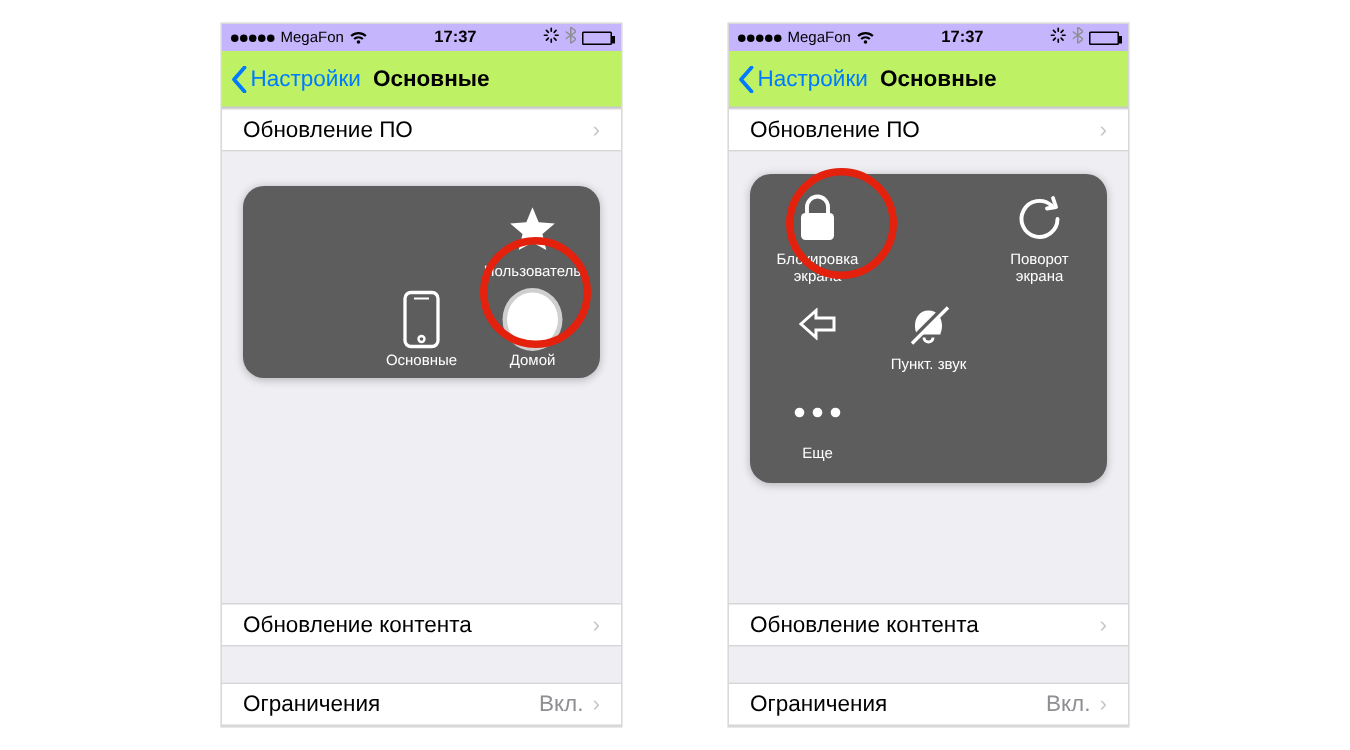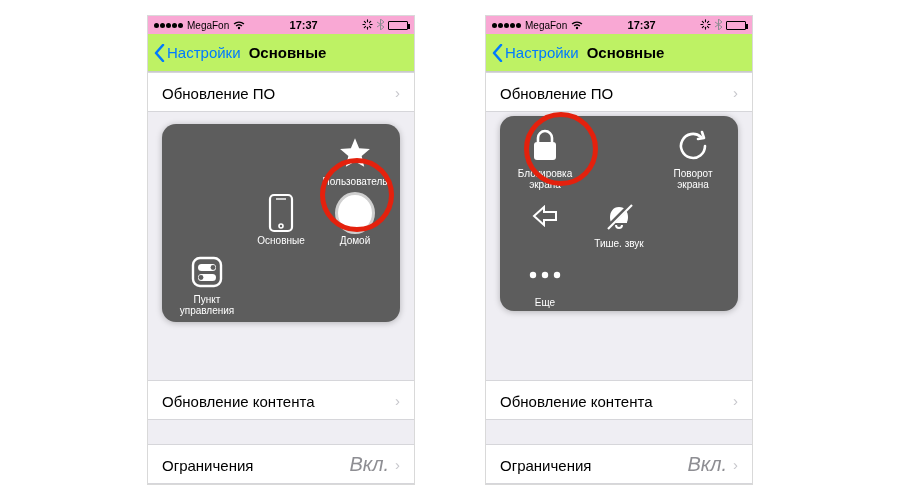--- a/index.html
+++ b/index.html
@@ -11,21 +11,21 @@
   }
   .phone {
     width: 268px; height: 470px;
     border: 1px solid #d9d9d9;
     position: relative;
     background: #efeef3;
     display: flex; flex-direction: column;
     overflow: hidden;
   }
   .statusbar {
-    height: 18px; background: #f9a8d4;
+    height: 18px; background: #c4b5fd;
     display: flex; align-items: center; justify-content: space-between;
     padding: 0 6px; font-size: 10px; color: #000;
   }
   .sb-left { display: flex; align-items: center; gap: 4px; }
   .dots { display: flex; gap: 1px; }
   .dots span { width: 5px; height: 5px; border-radius: 50%; background: #000; display: inline-block; }
   .sb-center { font-weight: 600; font-size: 11px; }
   .sb-right { display: flex; align-items: center; gap: 4px; }
   .battery { width: 20px; height: 9px; border: 1px solid #000; border-radius: 1px; position: relative; }
   .battery::after { content:""; position:absolute; right:-3px; top:2px; width:2px; height:5px; background:#000; }
@@ -36,42 +36,42 @@
     display: flex; align-items: center;
     position: relative;
     padding: 0 6px;
   }
   .back { color: #007aff; display: flex; align-items: center; font-size: 15px; }
   .back svg { margin-right: 2px; }
   .title { position: absolute; left: 13px; right: 0; text-align: center; font-weight: 600; font-size: 15px; color: #000; pointer-events: none; }
   .content { flex: 1; overflow: hidden; display: flex; flex-direction: column; position: relative; }
   .row {
     background: #fff; border-top: 1px solid #d6d6da; border-bottom: 1px solid #d6d6da;
-    height: 40px; display: flex; padding: 12px 14px;
+    height: 29px; display: flex; align-items: center; padding: 12px 14px;
     font-size: 15px; color: #000; justify-content: space-between;
   }
   .row .right { display: flex; align-items: center; gap: 6px; }
-  .row .value { color: #8e8e93; font-size: 20px; font-style: italic; }
+  .row .value { color: #8e8e93; font-size: 15px; }
   .chev { color: #c7c7cc; }
   .gap { height: 24px; }
   .gap-lg { flex: 1; }
   .rowtop { margin-top: 0; }
 
   
   .panel {
     position: absolute;
     left: 14px; right: 14px;
     top: 52px;
     background: #5d5d5d;
     border-radius: 14px;
     padding: 10px 8px 6px;
     color: #fff;
     box-shadow: 0 1px 6px rgba(0,0,0,.25);
   }
-  .panel.small { top: 44px; padding-bottom: 3px; }
+  .panel.small { top: 44px; padding-bottom: 14px; }
   .panel-grid {
     display: grid;
     grid-template-columns: repeat(3, 1fr);
     gap: 6px 0;
     justify-items: center;
     position: relative;
   }
   .item {
     display: flex; flex-direction: column; align-items: center;
     width: 70px;
@@ -191,33 +191,20 @@
           </div>
           <div class="lbl">Основные</div>
         </div>
 
         <div class="item">
           <div class="ico">
             <div class="home-btn"></div>
           </div>
           <div class="lbl">Домой</div>
         </div>
-        <div class="item">
-          <div class="ico">
-            <svg width="36" height="36" viewBox="0 0 36 36">
-                <rect x="4" y="4" width="28" height="28" rx="7" fill="none" stroke="#fff" stroke-width="2.4"></rect>
-                <rect x="9" y="10" width="18" height="7" rx="3.5" fill="#fff"></rect>
-                <circle cx="24" cy="13.5" r="2.4" fill="#5d5d5d"></circle>
-                <rect x="9" y="20" width="18" height="7" rx="3.5" fill="#fff"></rect>
-                <circle cx="12" cy="23.5" r="2.4" fill="#5d5d5d"></circle>
-              </svg>
-          </div>
-          <div class="lbl">Пункт
-управления</div>
-        </div>
       </div>
       <div class="circled c1"></div>
     </div>
   </div>
 </div>
 
 <div class="phone">
   <div class="statusbar">
     <div class="sb-left">
       <span class="dots">
@@ -326,21 +313,21 @@
         </div>
         <div class="item">
           <div class="ico">
             <svg width="34" height="34" viewBox="0 0 34 34">
                 <path d="M9 24c0-2-1-2-1-6 0-5 3-10 9-10s9 5 9 10c0 4-1 4-1 6H9z" fill="#fff"></path>
                 <path d="M14 26a3 3 0 006 0" fill="none" stroke="#fff" stroke-width="2"></path>
                 <line x1="5" y1="29" x2="29" y2="5" stroke="#5d5d5d" stroke-width="4"></line>
                 <line x1="6" y1="30" x2="30" y2="6" stroke="#fff" stroke-width="2.2"></line>
               </svg>
           </div>
-          <div class="lbl">Тише. звук</div>
+          <div class="lbl">Пункт. звук</div>
         </div>
 
         <div></div>
         <div class="item">
           <div class="ico">
             <svg width="34" height="10" viewBox="0 0 34 10">
                 <circle cx="5" cy="5" r="3.2" fill="#fff"></circle>
                 <circle cx="17" cy="5" r="3.2" fill="#fff"></circle>
                 <circle cx="29" cy="5" r="3.2" fill="#fff"></circle>
               </svg>

